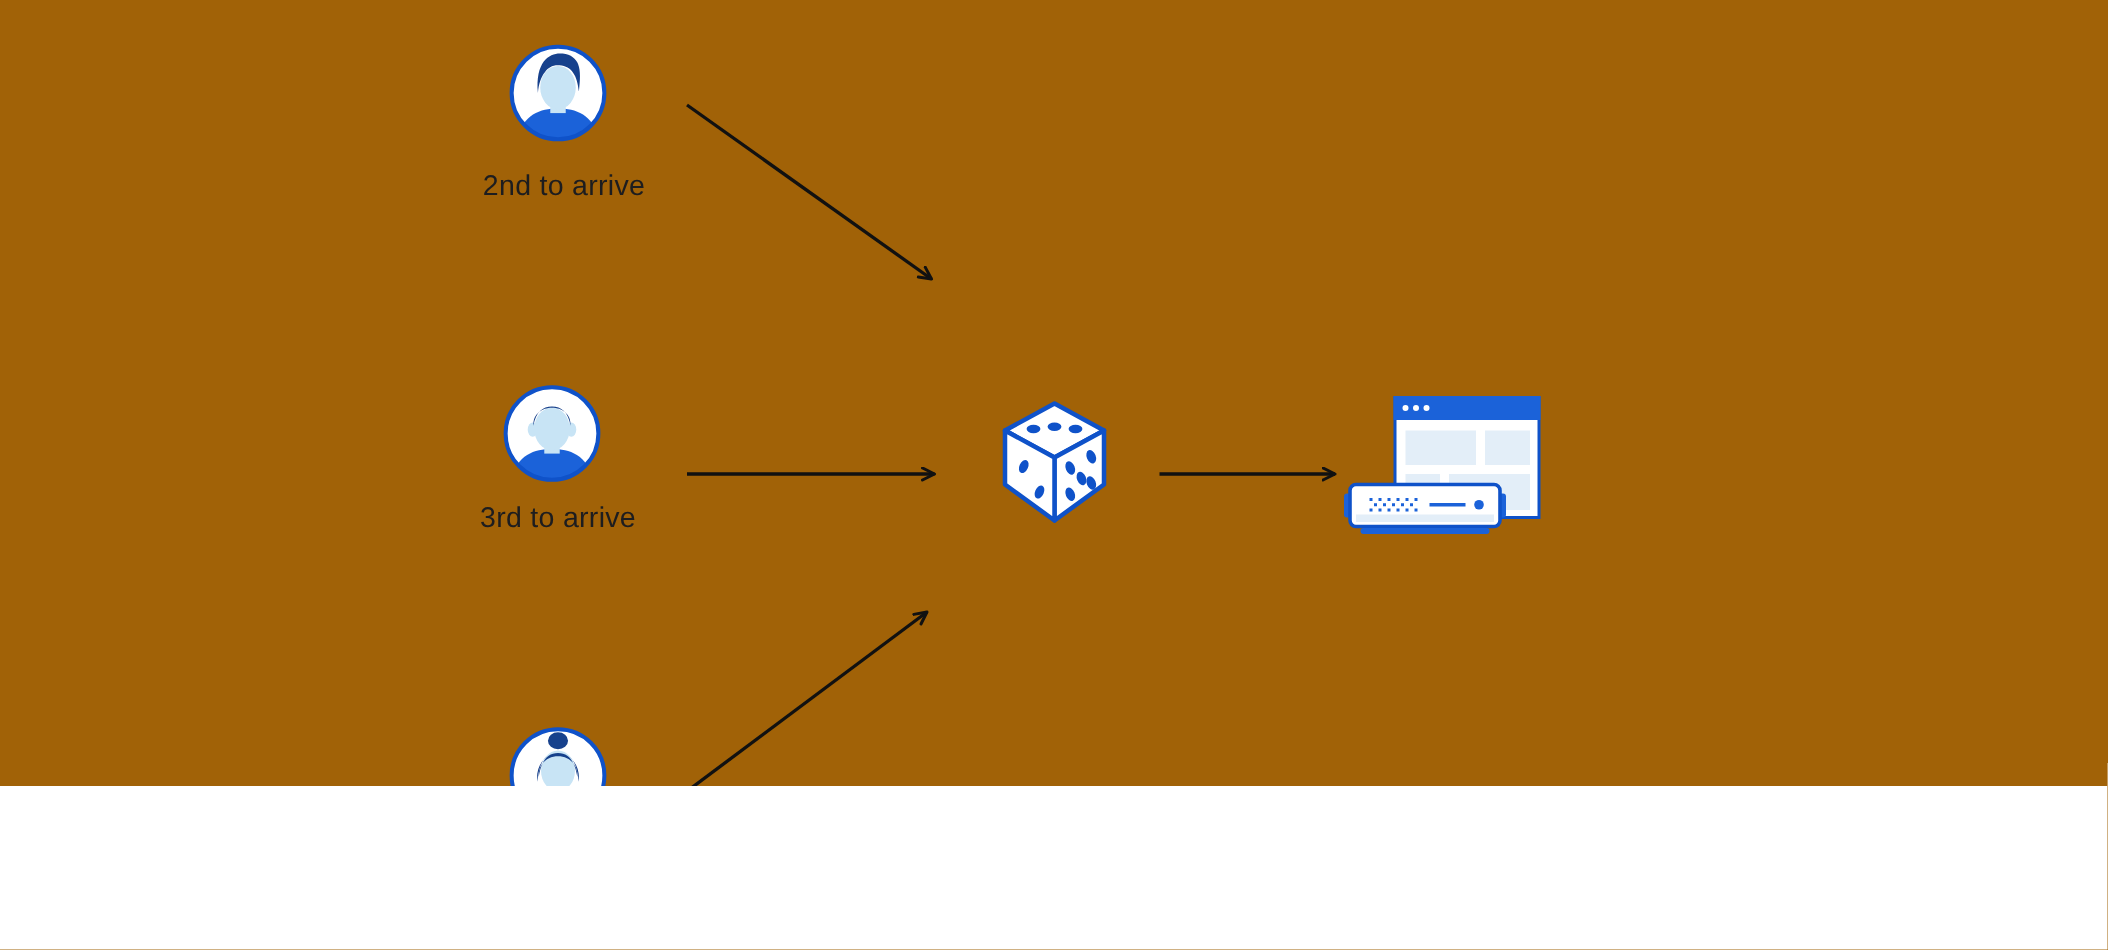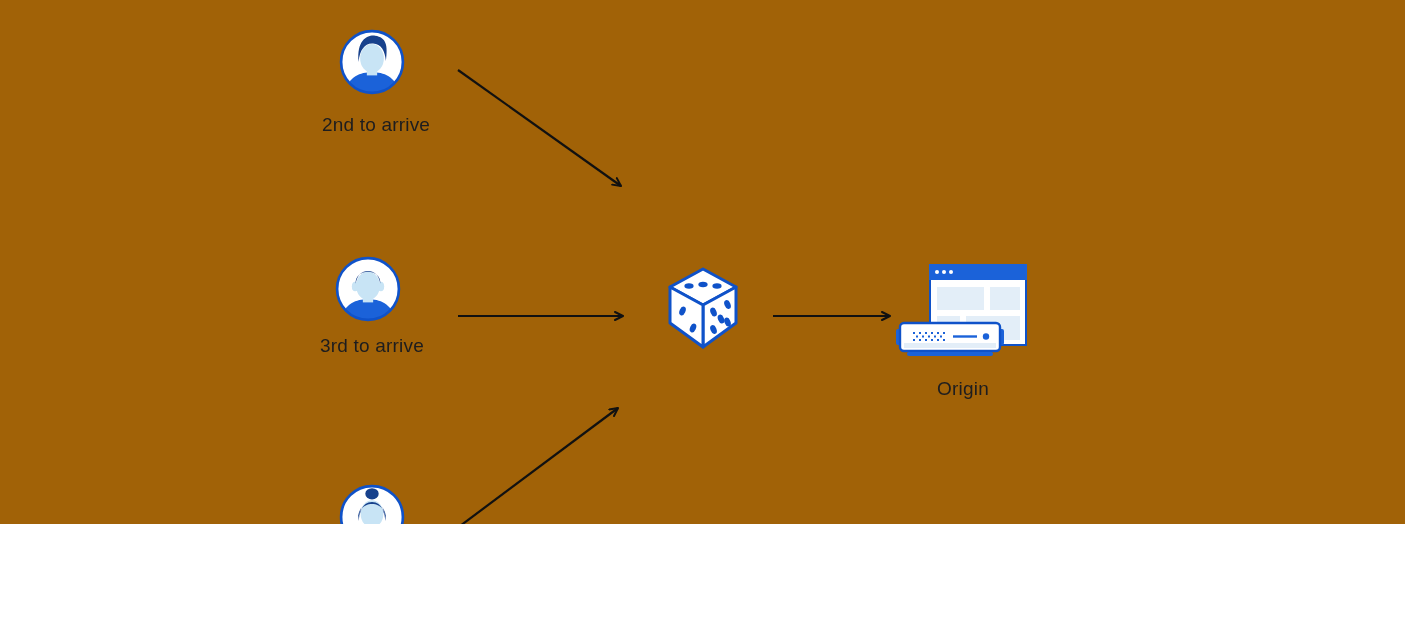--- a/index.html
+++ b/index.html
@@ -161,15 +161,14 @@
       <rect x="20" y="77" width="2" height="2"></rect>
         <rect x="26" y="77" width="2" height="2"></rect>
       <rect x="32" y="77" width="2" height="2"></rect>
         <rect x="38" y="77" width="2" height="2"></rect>
       <rect x="44" y="77" width="2" height="2"></rect>
         <rect x="50" y="77" width="2" height="2"></rect>
     </g>
     <line x1="60" y1="74.5" x2="84" y2="74.5" stroke="#1b62d9" stroke-width="2.4"></line>
     <circle cx="93" cy="74.5" r="3.2" fill="#1b62d9"></circle>
   </svg>
-  <div class="node-label" style="left:873px; top:378px;">Origin</div>
 
 </div>
 
 </body></html>

